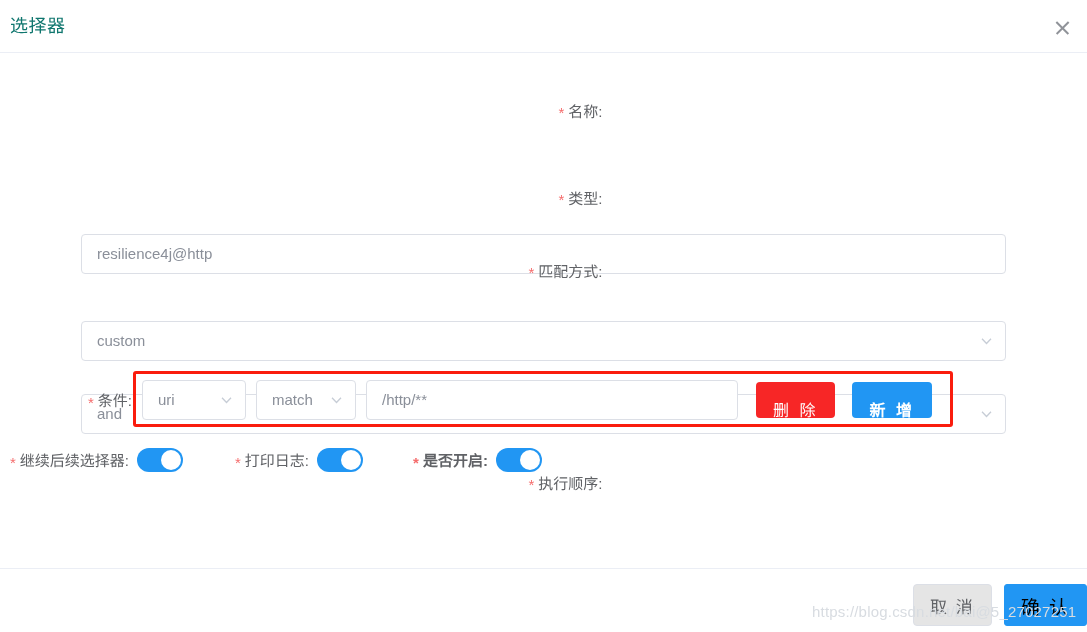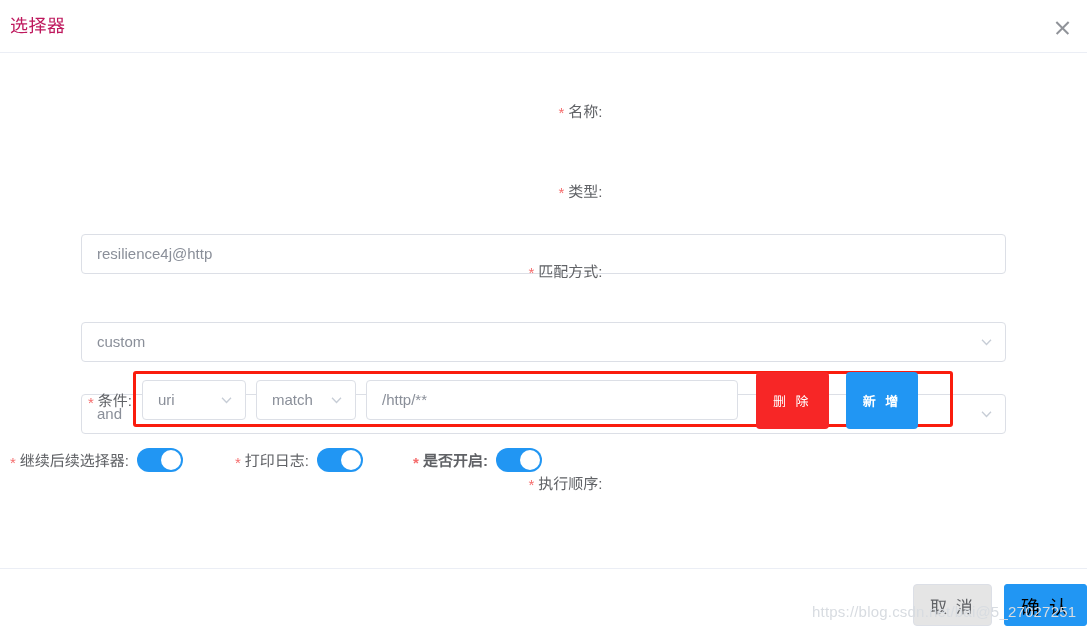--- a/index.html
+++ b/index.html
@@ -29,21 +29,21 @@
     width: 1087px;
     height: 53px;
     border-bottom: 1px solid #ebeef5;
     background: #ffffff;
   }
   .dialog-title {
     position: absolute;
     left: 10px;
     top: 14px;
     font-size: 18px;
-    color: #be185d;
+    color: #0f766e;
     line-height: 24px;
     letter-spacing: 0.5px;
     text-align: right;
   }
   .close-btn {
     position: absolute;
     right: 8px;
     top: 10px;
     width: 34px;
     height: 34px;
@@ -173,25 +173,25 @@
     font-size: 15px;
     color: #606266;
     white-space: nowrap;
   }
   .cond-select-1 { width: 104px; }
   .cond-select-2 { width: 100px; }
   .cond-value { width: 372px; margin-left: 10px; }
   .cond-select-2 { margin-left: 10px; }
 
   .cond-btn {
-    height: 57px;
+    height: 36px;
     border: none;
     border-radius: 4px;
     color: #ffffff;
-    font-size: 13px;
+    font-size: 16px;
     font-family: inherit;
     letter-spacing: 3px;
     cursor: pointer;
     padding: 15px 17px;
   }
   .btn-delete {
     background: #f72626;
     margin-left: 18px;
   }
   .btn-add {
@@ -319,21 +319,21 @@
 
     <div class="form-row" style="top:39px;">
       <div class="form-label">
         <span class="req-star">*</span><span>名称:</span>
       </div>
       <div class="input-box field-wide">
         <span class="input-text">resilience4j@http</span>
       </div>
     </div>
 
-    <div class="form-row" style="top:119px;gap:8px;">
+    <div class="form-row" style="top:126px;">
       <div class="form-label">
         <span class="req-star">*</span><span>类型:</span>
       </div>
       <div class="input-box select-box field-wide">
         <span class="input-text">custom</span>
         <span class="select-caret">
           <svg viewBox="0 0 13 13" width="13" height="13">
               <path d="M2 4.3 L6.5 9 L11 4.3" fill="none" stroke="#c7cdd6" stroke-width="1.3"></path>
             </svg>
         </span>

